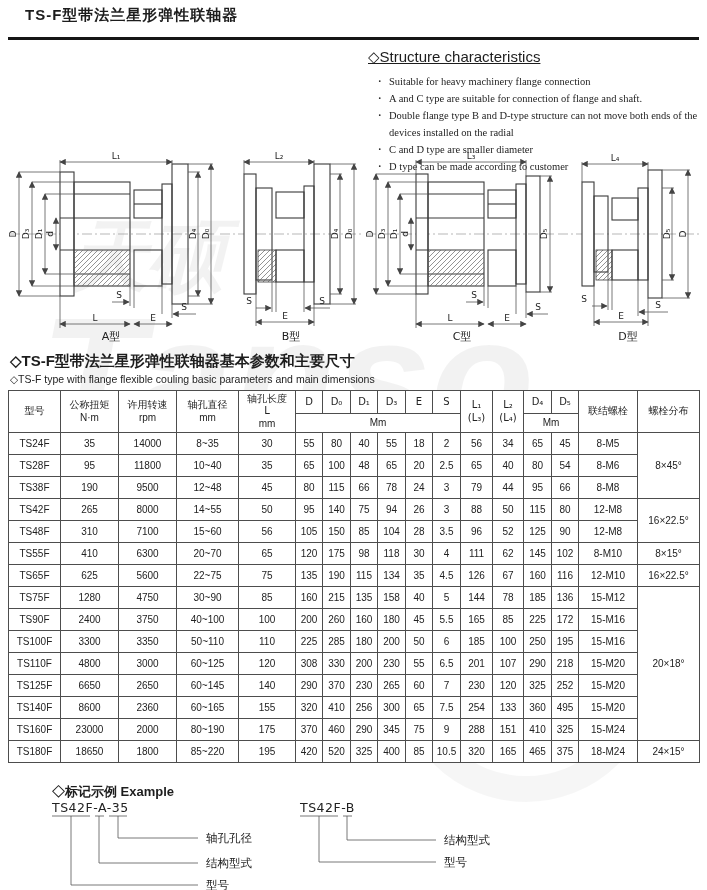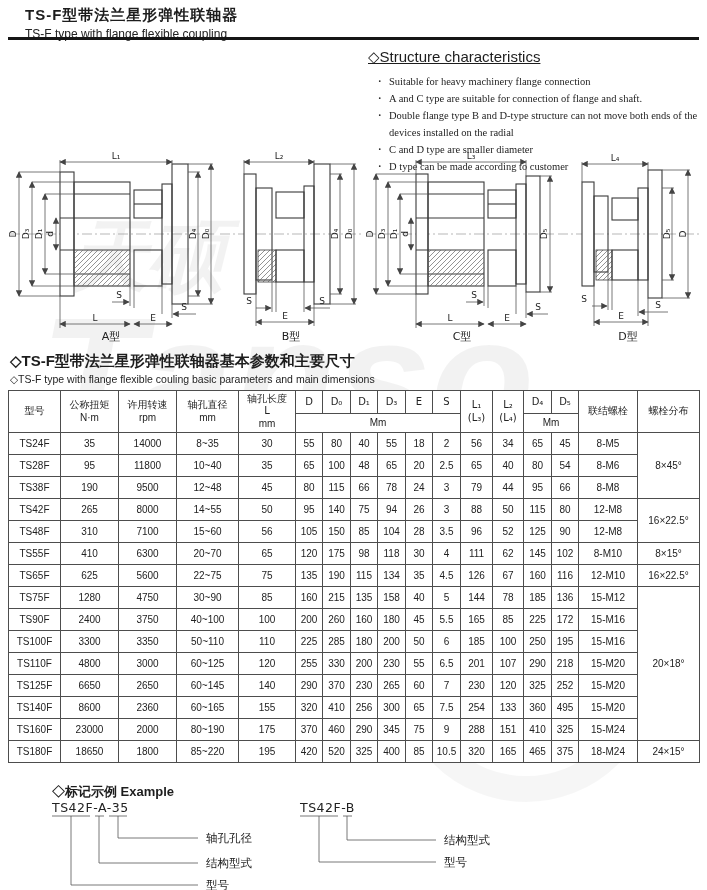--- a/index.html
+++ b/index.html
@@ -65,21 +65,20 @@
         <path d="M0 5L5 0" stroke="#666" stroke-width="0.7"></path>
       </pattern>
       <pattern id="px" patternUnits="userSpaceOnUse" width="4.5" height="4.5">
         <path d="M0 4.5L4.5 0M0 0L4.5 4.5" stroke="#666" stroke-width="0.7"></path>
       </pattern>
     </defs>
   </svg>
 
   <div class="fg abs" style="top:6px;left:25px;">
     <div class="title-zh">TS-F型带法兰星形弹性联轴器</div>
-    <div class="title-en">TS-F type with flange flexible coupling</div>
   </div>
   <div class="fg abs rule" style="top:37px;left:8px;"></div>
 
 
   <div class="fg abs" style="top:48px;left:368px;width:332px;">
     <div class="feat-h-en">◇Structure characteristics</div>
     <ul class="feat en">
       <li>Suitable for heavy machinery flange connection</li>
       <li>A and C type are suitable for connection of flange and shaft.</li>
       <li>Double flange type B and D-type structure can not move both ends of the devices installed on the radial</li>
@@ -539,21 +538,21 @@
           <td>250</td>
           <td>195</td>
           <td>15-M16</td>
         </tr>
         <tr>
           <td>TS110F</td>
           <td>4800</td>
           <td>3000</td>
           <td>60~125</td>
           <td>120</td>
-          <td>255</td>
+          <td>308</td>
           <td>330</td>
           <td>200</td>
           <td>230</td>
           <td>55</td>
           <td>6.5</td>
           <td>201</td>
           <td>107</td>
           <td>290</td>
           <td>218</td>
           <td>15-M20</td>

